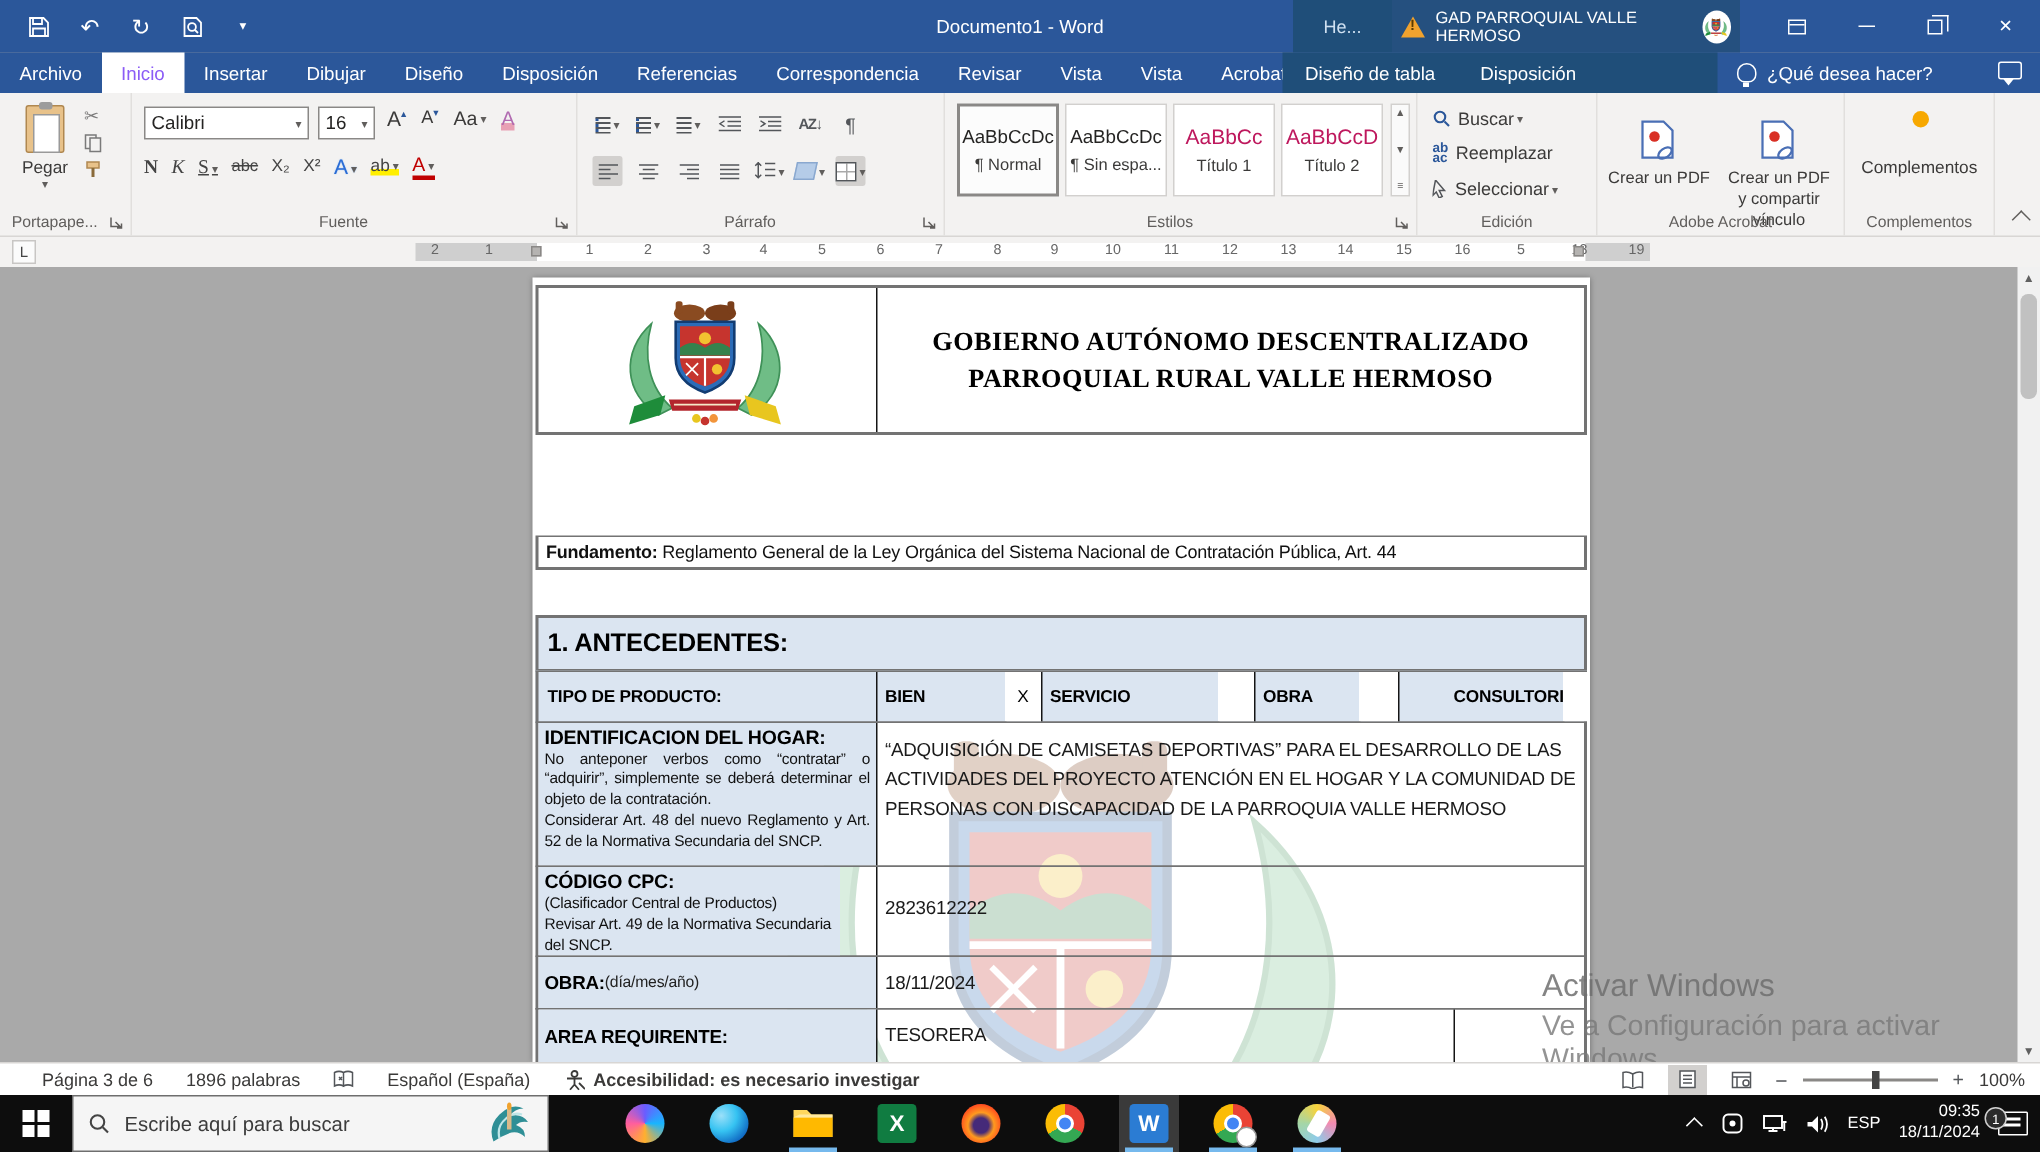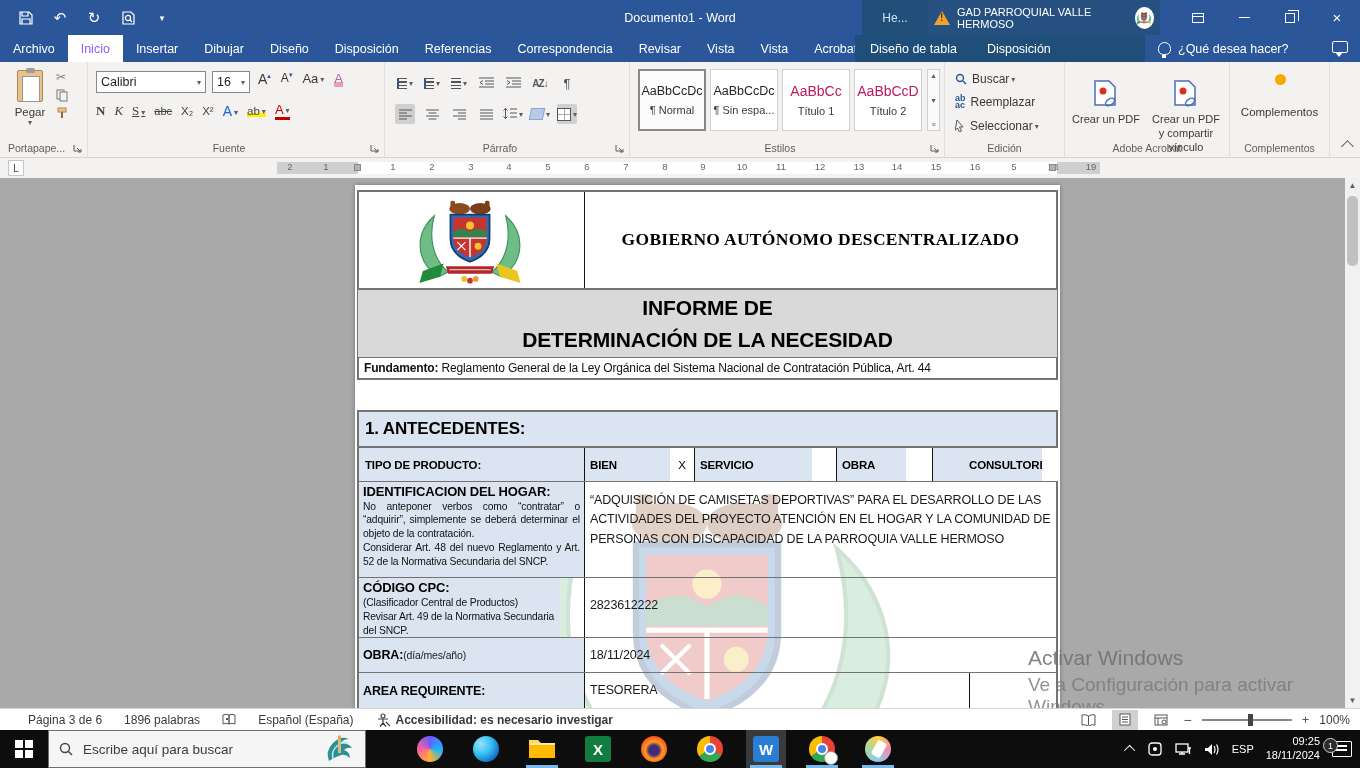--- a/index.html
+++ b/index.html
@@ -517,27 +517,24 @@
       <svg class="wm" viewBox="0 0 220 160">
           <use href="#coat"></use>
         </svg>
 
       <div class="trow" style="top:5px;height:100px;background:#fff;border-width:2px">
         <svg class="hdr-logo" viewBox="0 0 220 160">
             <use href="#coat"></use>
           </svg>
         <div class="hdr-title">
           <div>GOBIERNO AUTÓNOMO DESCENTRALIZADO</div>
-        </div>
-      </div>
-
-      <div class="trow informe cellgray" style="top:104px;height:69px">
-        <div>INFORME DE</div>
-        <div>DETERMINACIÓN DE LA NECESIDAD</div>
-      </div>
+          <div>PARROQUIAL RURAL VALLE HERMOSO</div>
+        </div>
+      </div>
+
 
       <div class="trow fundrow" style="top:172px;height:23px;background:#fff;border-width:1px 2px 2px 2px">
         <b>Fundamento:</b><span> Reglamento General de la Ley Orgánica del Sistema Nacional de Contratación Pública, Art. 44</span>
       </div>
 
       <div class="trow antec cellblue" style="top:225px;height:38px;border-width:2px">
         <span>1. ANTECEDENTES:</span>
       </div>
 
       <div class="trow cellblue" style="top:262px;height:35px;border-width:1px 2px">
@@ -730,21 +727,21 @@
       <svg class="mi" width="17" height="13" viewBox="0 0 17 13">
           <rect x="1" y="1" width="12" height="8" fill="none" stroke="#fff" stroke-width="1.3"></rect>
           <path d="M4,11 h6 M7,9 v2 M13,5 h3 M14.5,5 v6" stroke="#fff" stroke-width="1.3"></path>
         </svg>
       <svg class="mi" width="16" height="13" viewBox="0 0 16 13">
           <path d="M1,5 h3 l4,-4 v11 l-4,-4 h-3 z" fill="#fff"></path>
           <path d="M10,3 q2,3.5 0,7 M12.5,1.5 q3,5 0,10" fill="none" stroke="#fff" stroke-width="1.2"></path>
         </svg>
       <span>ESP</span>
       <span class="clock">
-        <div>09:25</div>
+        <div>09:35</div>
         <div>18/11/2024</div>
       </span>
       <span class="notif">
         <span class="badge">1</span>
       </span>
     </div>
   </div>
 
 </div>
 

